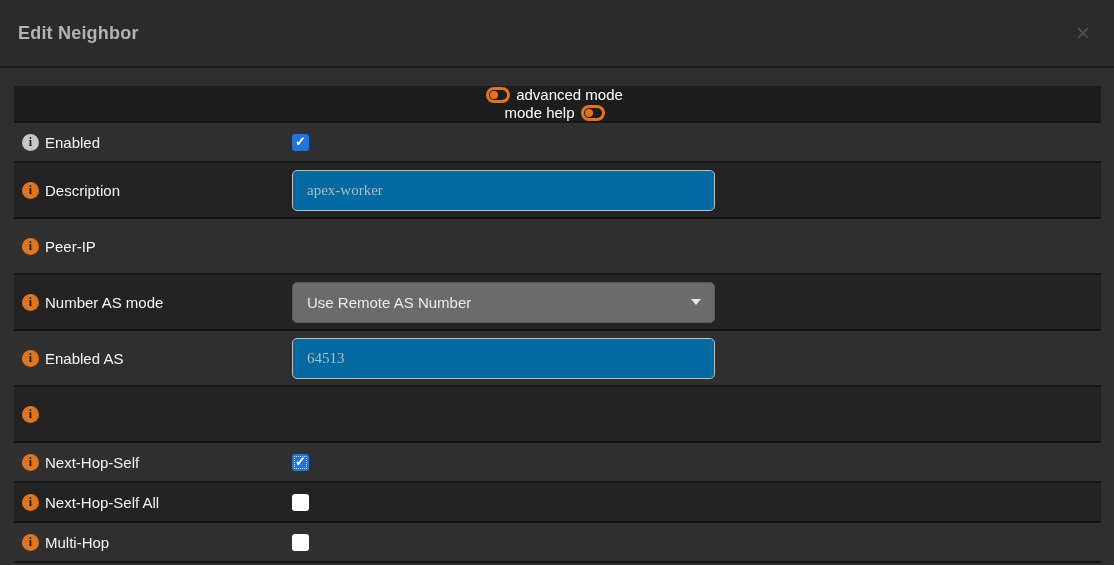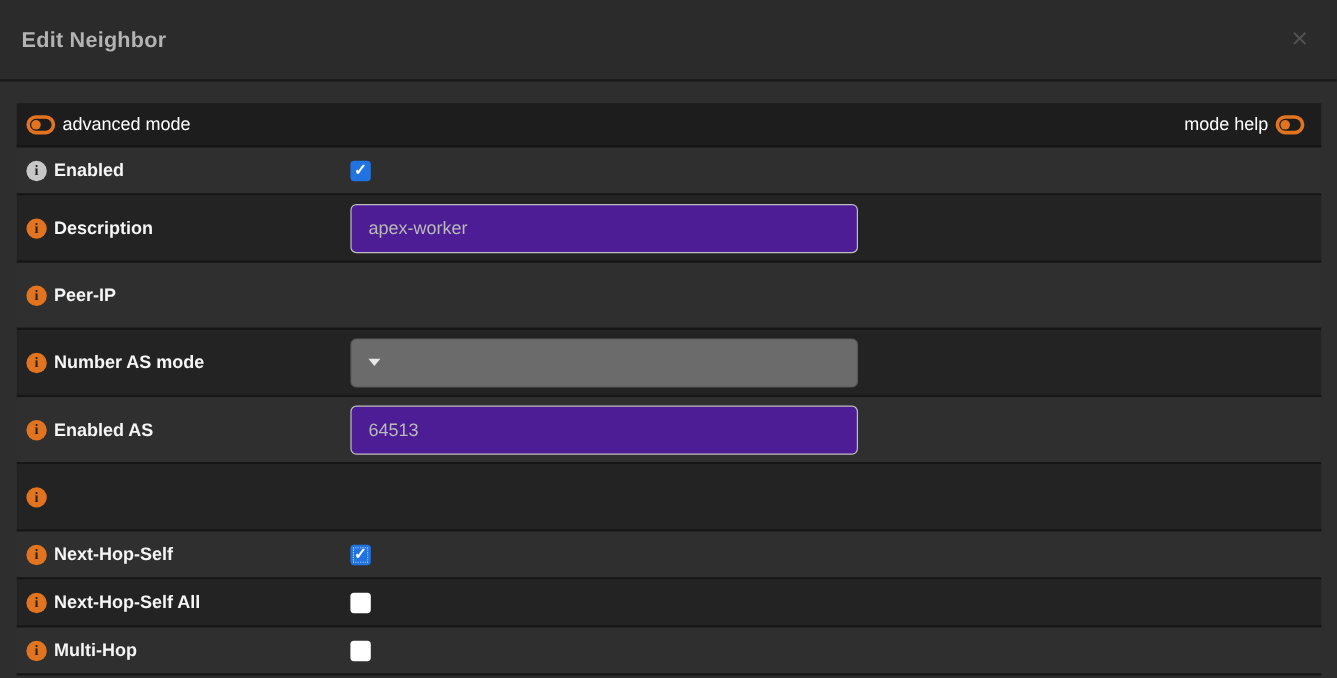--- a/index.html
+++ b/index.html
@@ -37,20 +37,21 @@
   .modal-body { padding:18px 13px 0 14px; }
   
   .options-bar {
     background:#1d1d1d;
     height:37px;
     display:flex;
     align-items:center;
     justify-content:space-between;
     padding:0 14px 0 8px;
     border-bottom:2px solid #161616;
+    flex-direction:column;
   }
   .toggle-group { display:flex; align-items:center; gap:6px; cursor:pointer; }
   .toggle-group span.tg-label { font-size:15px; color:#ffffff; }
   .toggle-icon {
     display:inline-block;
     width:24px; height:16px;
     border:3px solid var(--accent);
     border-radius:9px;
     position:relative;
   }
@@ -89,21 +90,21 @@
     font-family:"Liberation Serif", serif;
     font-weight:bold;
     font-size:12px;
     color:#222;
     cursor:pointer;
   }
   .info-icon.orange { background:var(--accent); }
   .info-icon.grey   { background:#c7c7c7; }
   .field-label {
     font-size:15px;
-    font-weight:bold;
+    font-weight:normal;
     color:#f5f5f5;
     white-space:nowrap;
   }
   .control-cell { flex:1; display:flex; align-items:center; }
   
   .checkbox {
     width:17px; height:17px;
     border-radius:3px;
     background:#ffffff;
     display:flex;
@@ -116,26 +117,26 @@
     color:#fff;
     font-size:13px;
     font-weight:bold;
     line-height:1;
     transform:translateY(-1px);
   }
   .checkbox.focused { outline:1px dotted #cfe0ff; outline-offset:-3px; }
   
   .text-input {
     width:423px; height:41px;
-    background:#4c1d95;
+    background:#0369a1;
     border:1px solid #bfbfbf;
     border-radius:5px;
     color:#b9b9b9;
     font-size:15px;
-    font-family:Liberation Sans, sans-serif;
+    font-family:Liberation Serif, serif;
     padding:12px 14px;
     outline:none;
   }
   
   .select {
     width:423px; height:41px;
     background:#6b6b6b;
     border:1px solid #5a5a5a;
     border-radius:5px;
     color:#ececec;
@@ -200,20 +201,21 @@
           <span class="field-label">Peer-IP</span>
         </div>
       </div>
       <div class="row alt-dark tall">
         <div class="label-cell">
           <span class="info-icon orange">i</span>
           <span class="field-label">Number AS mode</span>
         </div>
         <div class="control-cell">
           <div class="select">
+            <span>Use Remote AS Number</span>
             <span class="caret down"></span>
           </div>
         </div>
       </div>
       <div class="row alt-light tall">
         <div class="label-cell">
           <span class="info-icon orange">i</span>
           <span class="field-label">Enabled AS</span>
         </div>
         <div class="control-cell">

